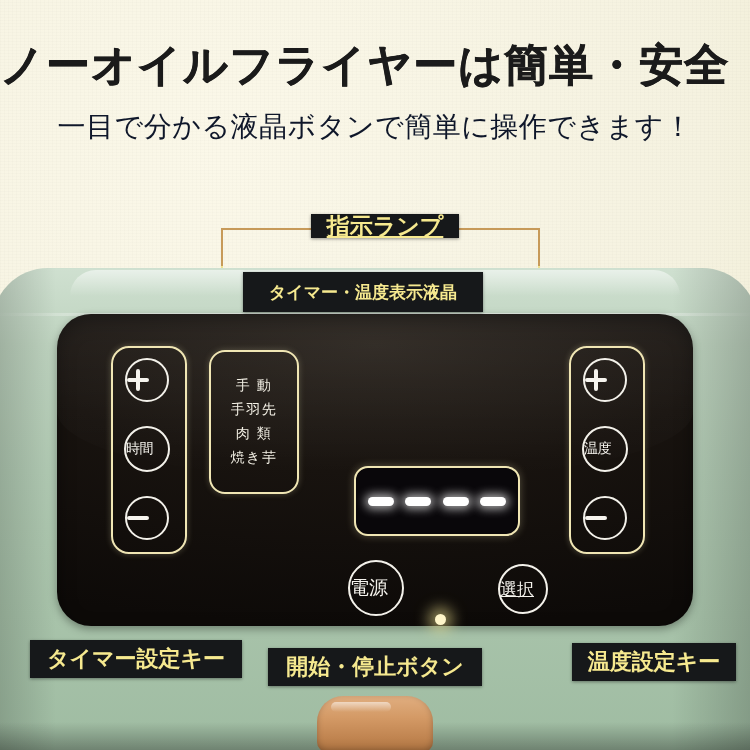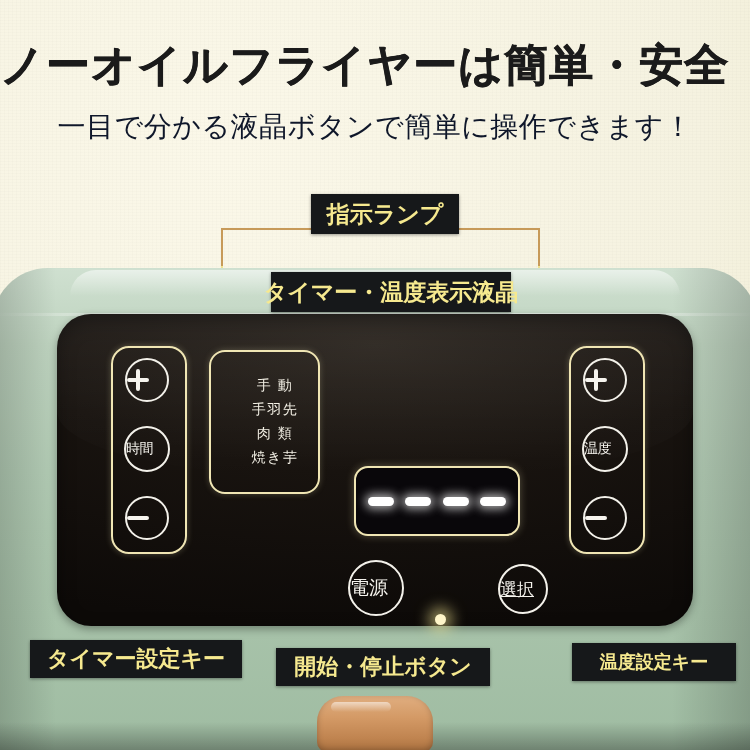--- a/index.html
+++ b/index.html
@@ -112,21 +112,21 @@
   .circ.med{ width:50px;height:50px;font-size:17px; }
 
   .sign{ position:relative;display:block;width:22px;height:22px; }
   .sign::before{content:"";position:absolute;left:0;top:9px;width:22px;height:4px;background:#f6f4ee;border-radius:2px;}
   .sign.plus::after{content:"";position:absolute;left:9px;top:0;width:4px;height:22px;background:#f6f4ee;border-radius:2px;}
 
   .menu-box{
     position:absolute;border:2px solid #f0e6b4;border-radius:16px;
     box-shadow:0 0 6px rgba(240,230,180,.25);
     display:flex;flex-direction:column;justify-content:center;align-items:center;
-    gap:6px;color:#f4f1e6;font-size:14px;letter-spacing:1.5px;padding-left:21px;
+    gap:6px;color:#f4f1e6;font-size:14px;letter-spacing:1.5px;
   }
   .menu-box span{display:block;white-space:nowrap;}
 
   
   .lcd{
     position:absolute;left:297px;top:152px;width:162px;height:66px;
     border:2px solid #f0e6b4;border-radius:14px;
     background:#09070a;
     display:flex;align-items:center;justify-content:space-evenly;
     box-shadow:0 0 8px rgba(240,230,180,.3);
@@ -243,33 +243,33 @@
       </div>
 
       <div class="power-glow"></div>
     </div>
 
     <div class="handle">
       <div class="handle-hl"></div>
     </div>
   </div>
 
-  <div class="chip" style="left:311px;top:194px;width:148px;height:40px;font-size:23px;">
+  <div class="chip" style="left:311px;top:214px;width:148px;height:24px;font-size:23px;text-decoration:underline;">
     <span>指示ランプ</span>
   </div>
 
-  <div class="chip" style="left:243px;top:272px;width:240px;height:40px;font-size:23px;margin-left:28px;">
+  <div class="chip" style="left:243px;top:272px;width:240px;height:40px;font-size:17px;">
     <span>タイマー・温度表示液晶</span>
   </div>
 
   <div class="chip" style="left:30px;top:640px;width:212px;height:38px;font-size:22px;">
     <span>タイマー設定キー</span>
   </div>
 
-  <div class="chip" style="left:276px;top:648px;width:214px;height:38px;font-size:22px;">
+  <div class="chip" style="left:268px;top:648px;width:214px;height:38px;font-size:22px;">
     <span>開始・停止ボタン</span>
   </div>
 
-  <div class="chip" style="left:572px;top:643px;width:164px;height:38px;font-size:18px;">
+  <div class="chip" style="left:572px;top:643px;width:164px;height:38px;font-size:22px;">
     <span>温度設定キー</span>
   </div>
 
 </div>
 
 </body></html>

